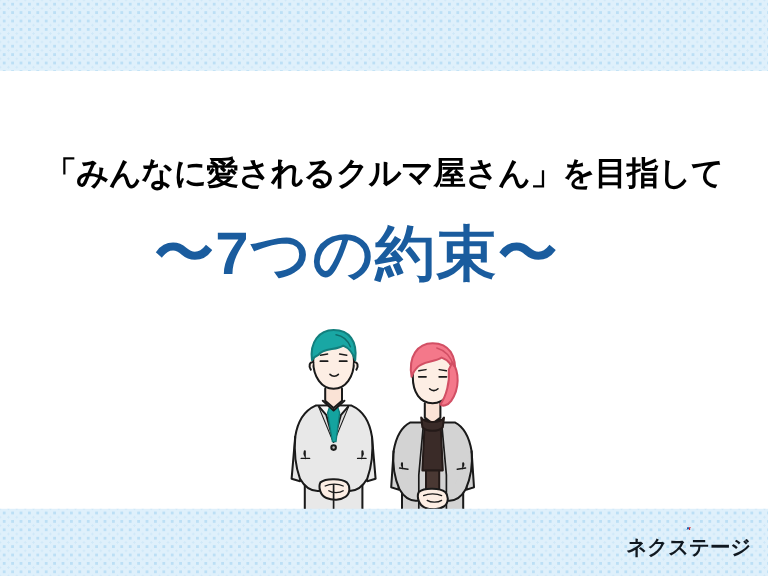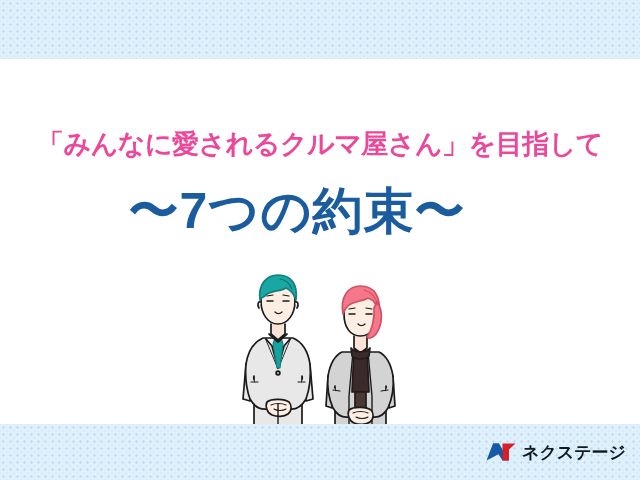--- a/index.html
+++ b/index.html
@@ -44,21 +44,21 @@
     height: 56px;
   }
 
   
   .headline {
     position: absolute;
     left: 0;
     top: 126px;
     width: 640px;
     text-align: center;
-    color: #ec4899;
+    color: #000000;
     font-size: 27px;
     font-weight: bold;
     letter-spacing: -0.5px;
     white-space: nowrap;
     z-index: 3;
   }
 
   .subhead {
     position: absolute;
     left: 0;
@@ -87,20 +87,21 @@
   
   .logo {
     position: absolute;
     right: 14px;
     top: 439px;
     height: 26px;
     display: flex;
     align-items: center;
     gap: 6px;
     z-index: 6;
+    flex-direction: column;
   }
   .logo-mark { width: 30px; height: 22px; display: block; }
   .logo-text {
     font-size: 17px;
     font-weight: bold;
     color: #101820;
     letter-spacing: 0px;
     line-height: 1;
     white-space: nowrap;
   }

